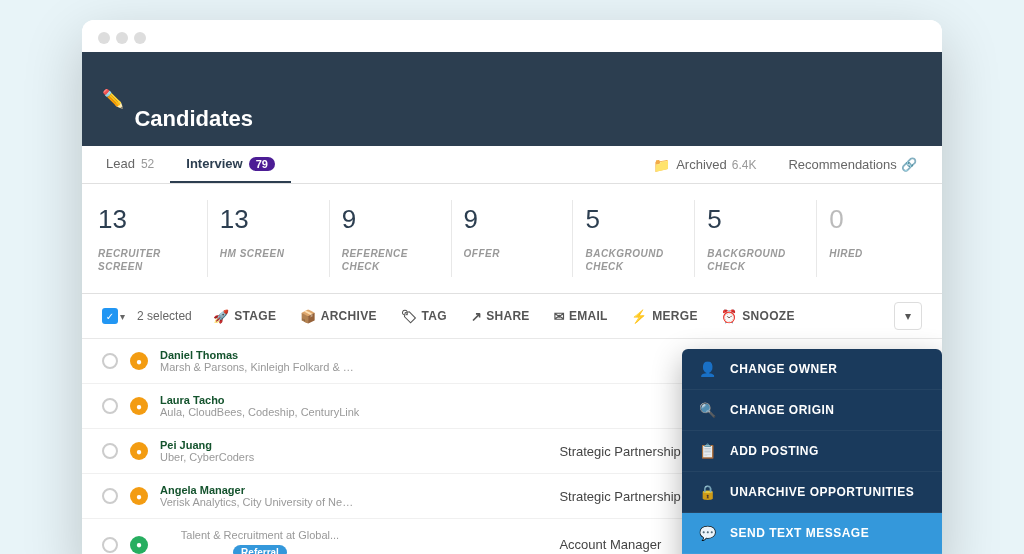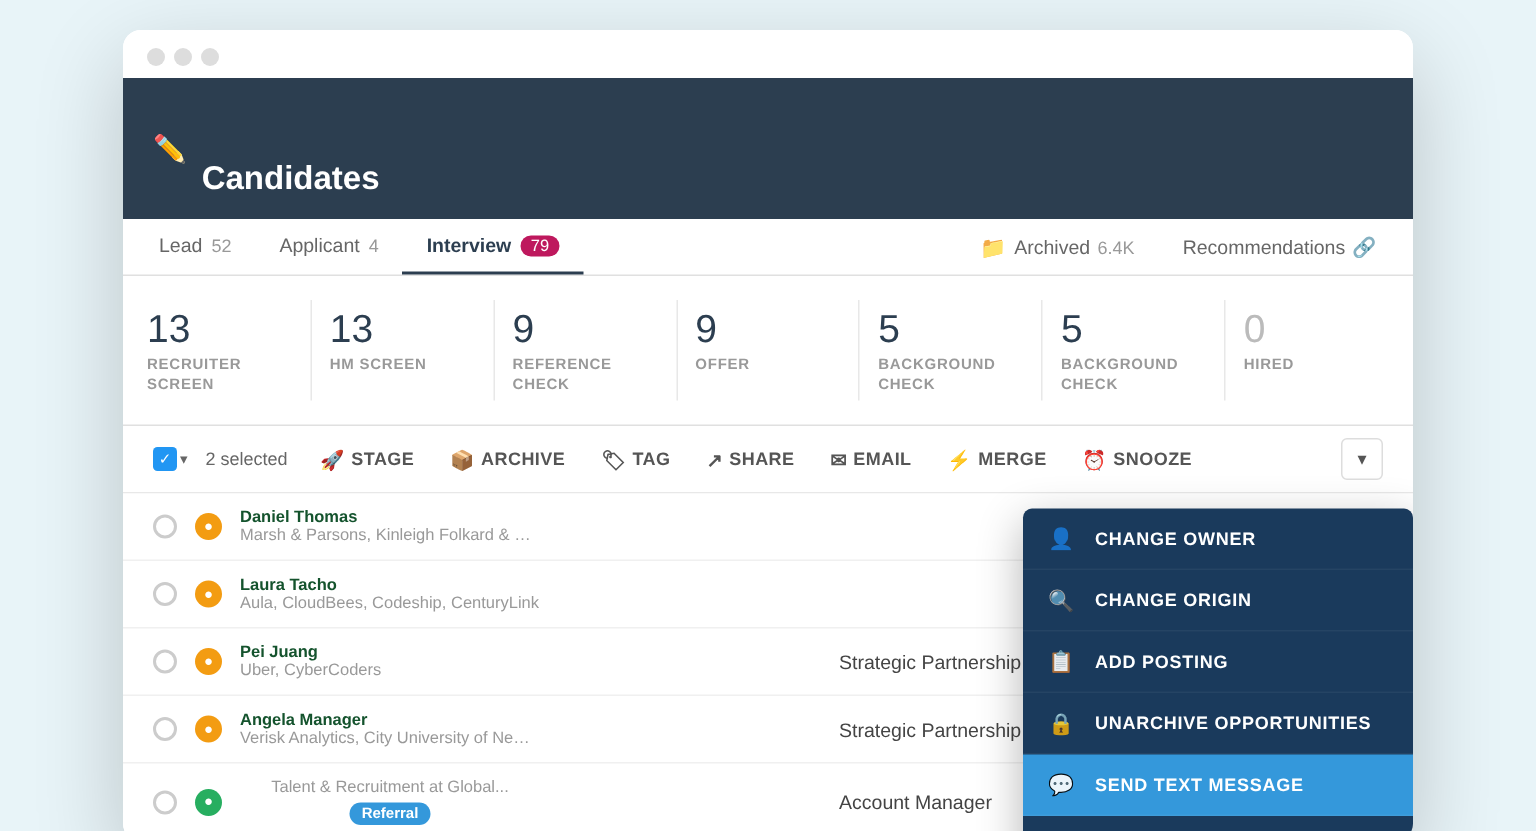--- a/index.html
+++ b/index.html
@@ -70,26 +70,26 @@
       display: flex;
       align-items: center;
       gap: 6px;
     }
     .tab-item.active {
       color: #2c3e50;
       border-bottom: 2px solid #2c3e50;
       font-weight: 600;
     }
     .tab-badge {
-      background: #be185d;
+      background: #4c1d95;
       color: white;
       border-radius: 10px;
       padding: 1px 7px;
       font-size: 11px;
-      font-weight: 400;
+      font-weight: 700;
     }
     .tab-spacer { flex: 1; }
     .tab-archived {
       display: flex;
       align-items: center;
       gap: 5px;
       font-size: 13px;
       color: #666;
       padding: 10px 16px;
     }
@@ -115,21 +115,22 @@
       color: #2c3e50;
     }
     .stat-number.dim { color: #bbb; }
     .stat-label {
       font-size: 10px;
       color: #999;
       font-weight: 600;
       text-transform: uppercase;
       letter-spacing: 0.5px;
       line-height: 1.3;
-      margin-top: 2px;
+      margin-top: 12px;
+      font-style: italic;
     }
 
     .actions-bar {
       background: white;
       padding: 8px 20px;
       display: flex;
       align-items: center;
       gap: 4px;
       border-bottom: 1px solid #e8e8e8;
     }
@@ -305,24 +306,20 @@
   <div class="header">
     <span class="header-icon">✏️</span>
     <span class="header-title">Candidates</span>
   </div>
 
   <div class="tabs-row">
     <div class="tab-item">
       <span>Lead</span>
       <span class="tab-count-small">52</span>
     </div>
-    <div class="tab-item">
-      <span>Applicant</span>
-      <span class="tab-count-small">4</span>
-    </div>
     <div class="tab-item active">
       <span>Interview</span>
       <span class="tab-badge">79</span>
     </div>
     <div class="tab-spacer"></div>
     <div class="tab-archived">
       <span class="tab-archived-icon">📁</span>
       <span>Archived</span>
       <span class="tab-count-small">6.4K</span>
     </div>

